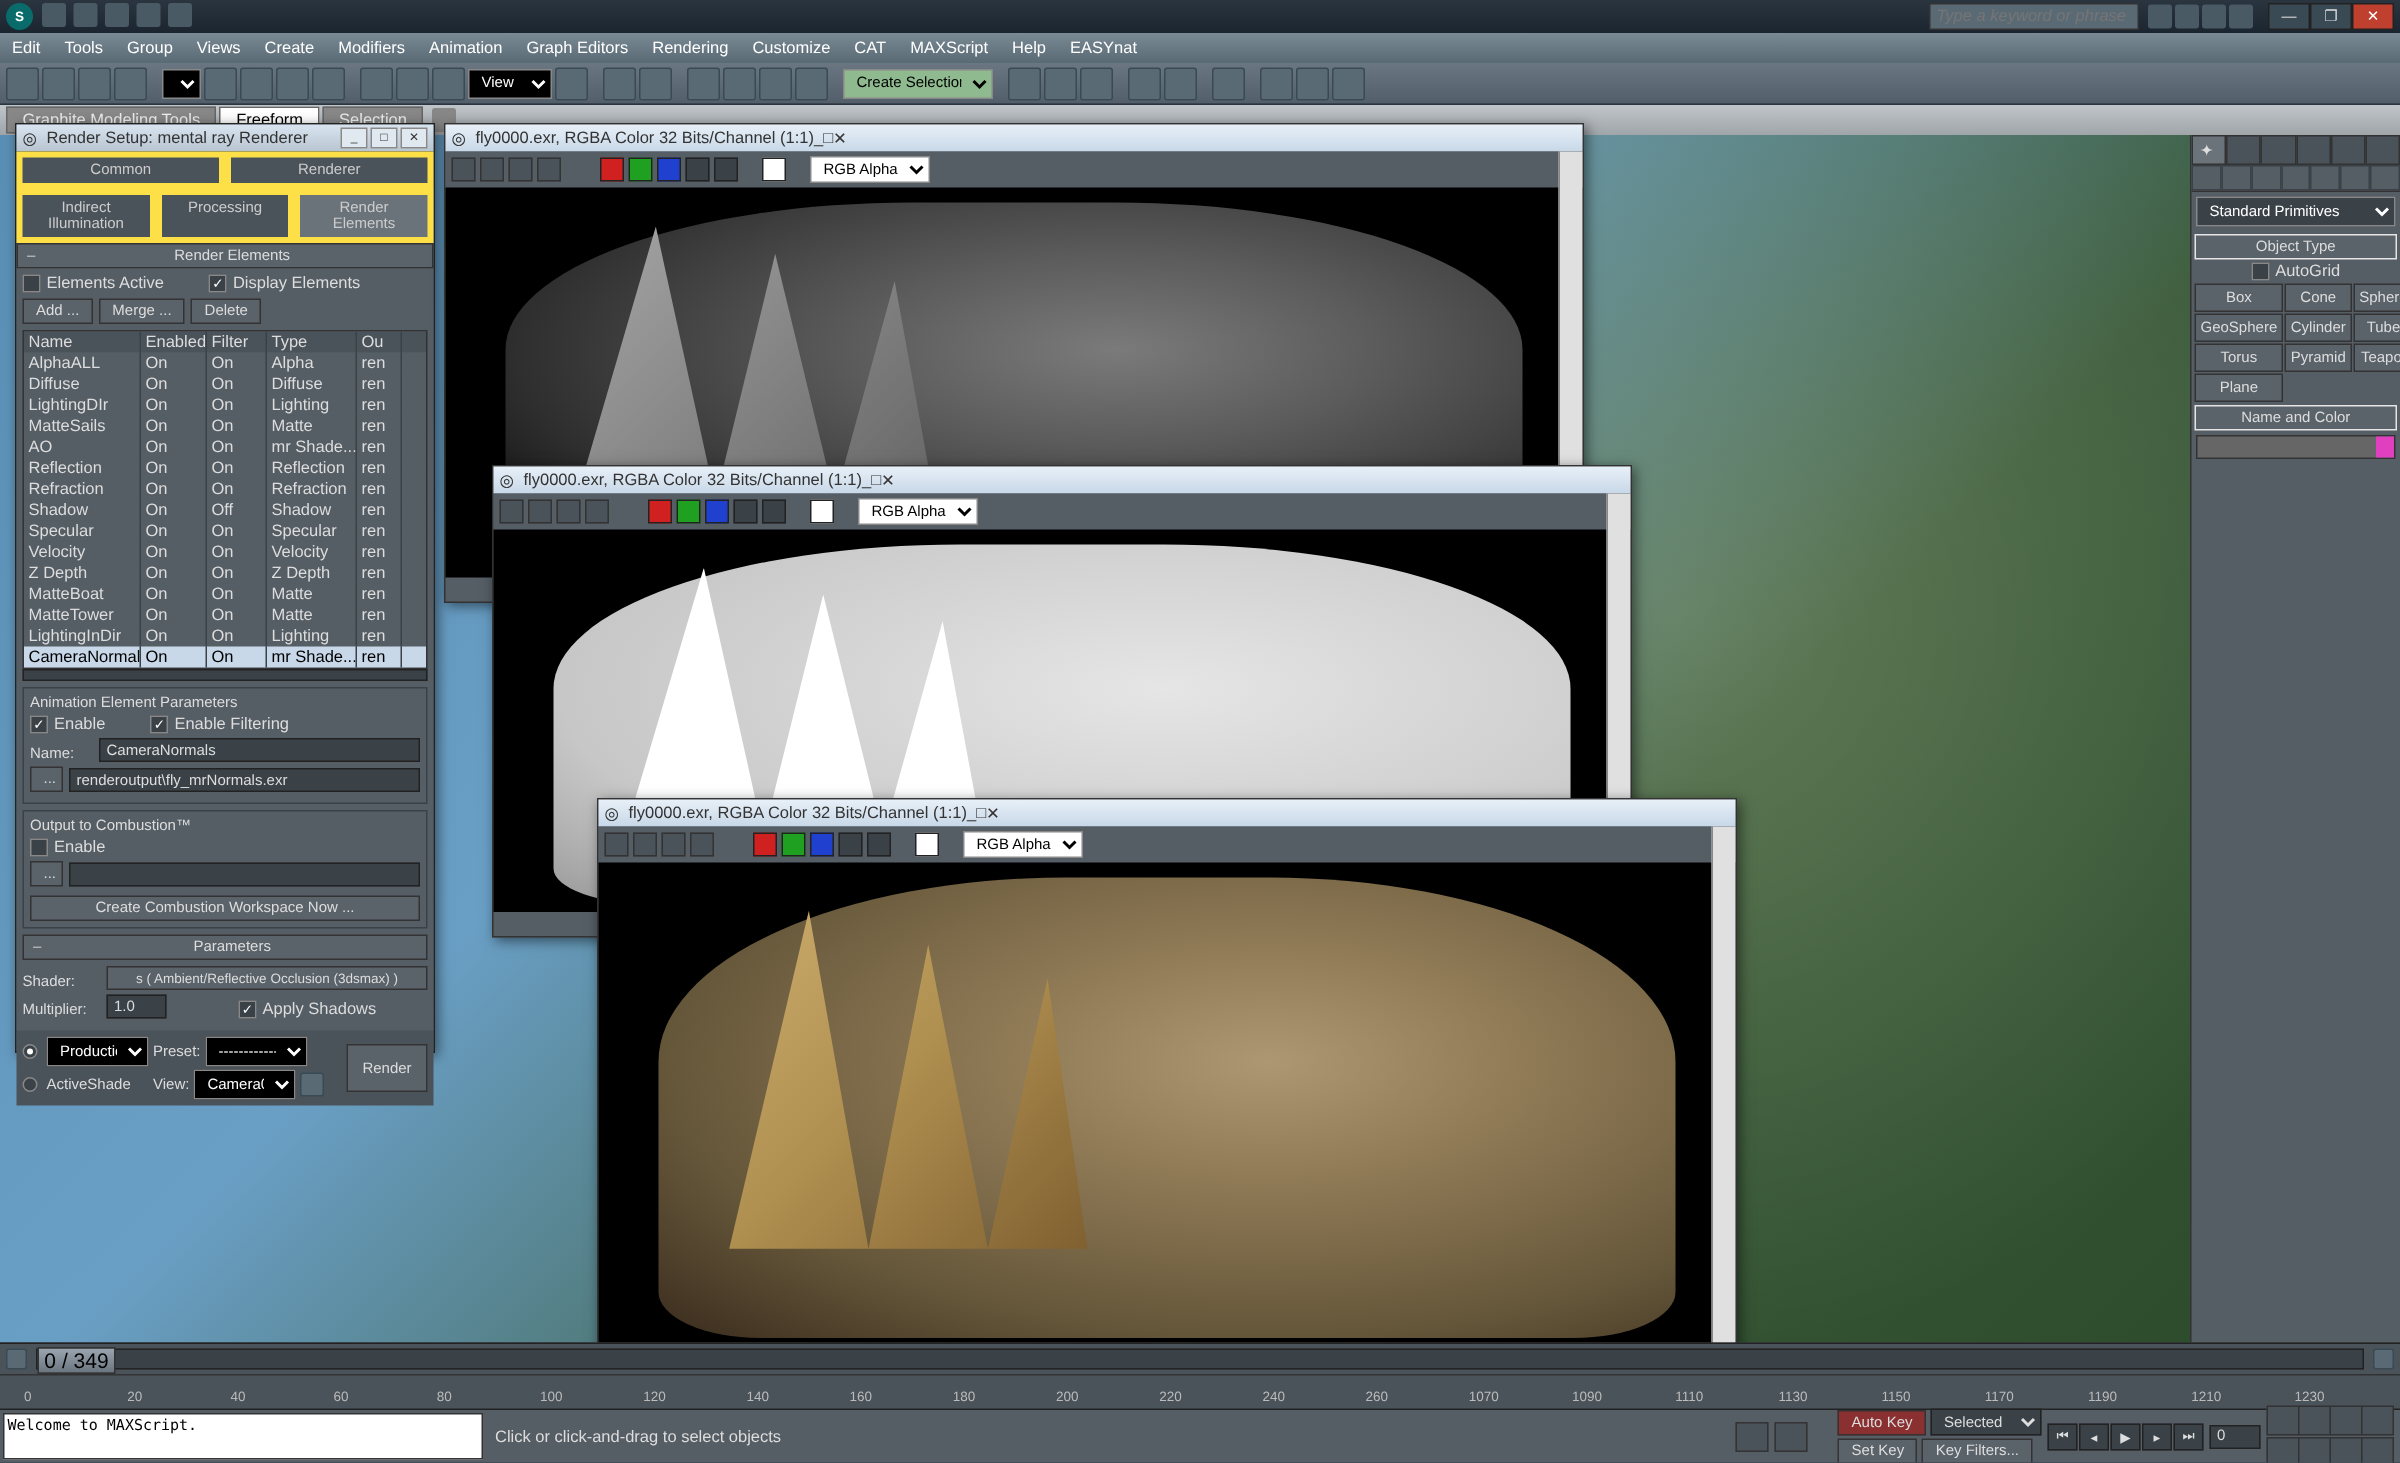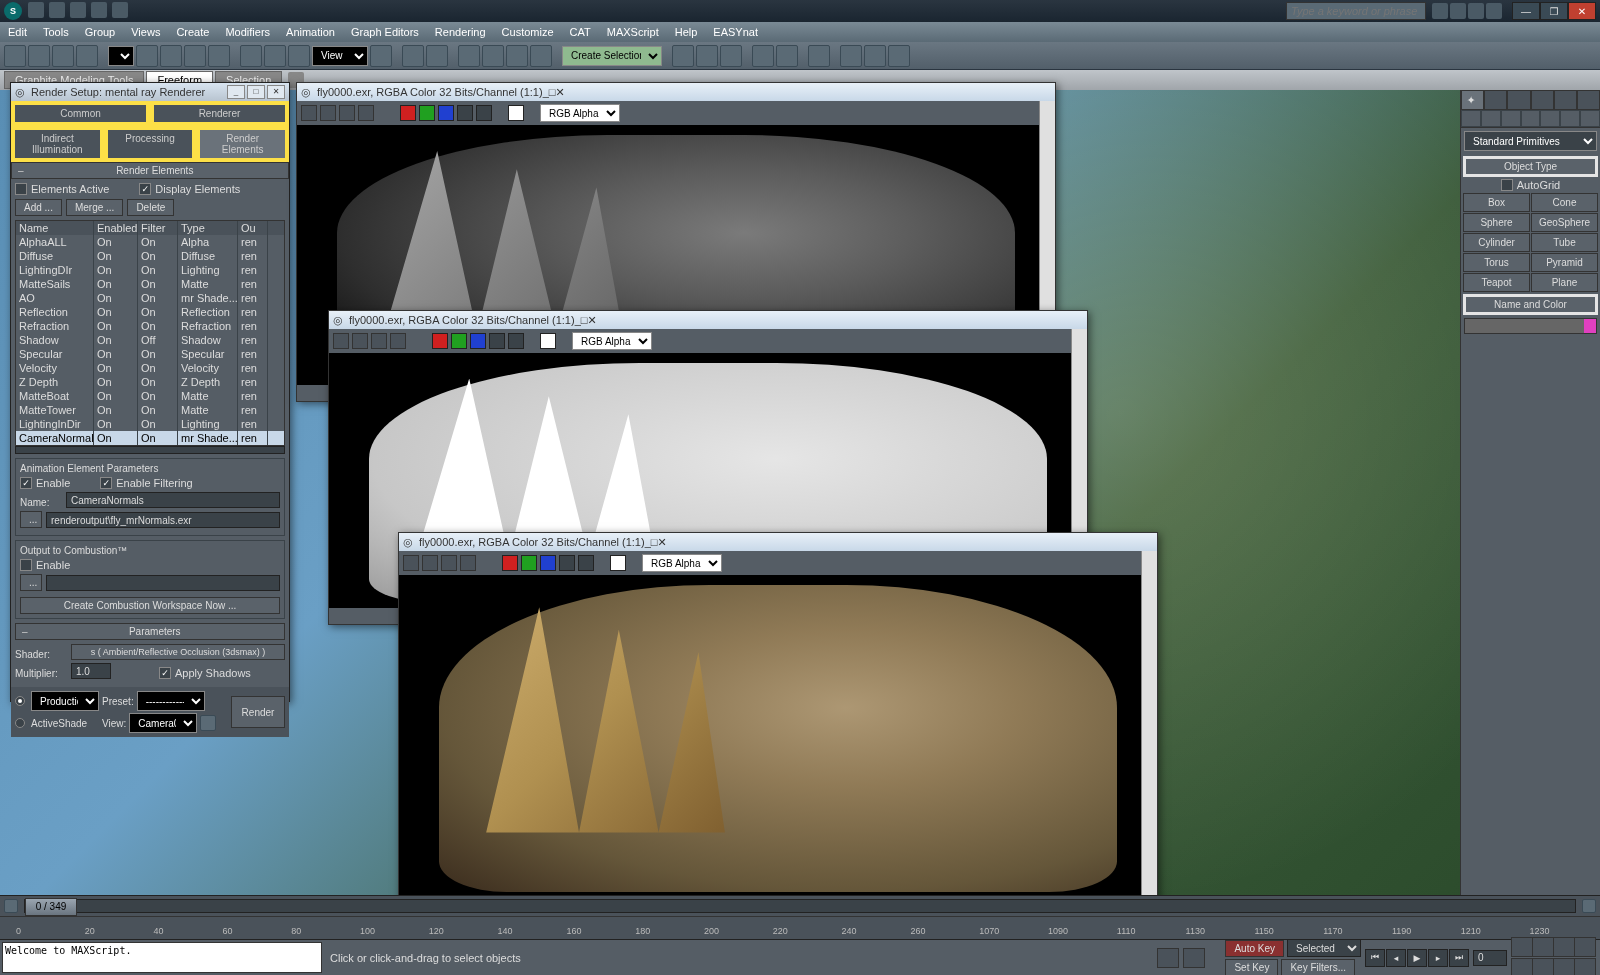--- a/index.html
+++ b/index.html
@@ -89,31 +89,31 @@
 .fb-scroll-v { position:absolute; right:0; top:18px; bottom:18px; width:16px; background:#e0e0e0; border-left:1px solid #888;}
 .fb-scroll-h { position:absolute; left:0; right:16px; bottom:0; height:16px; background:#e0e0e0; border-top:1px solid #888;}
 
 
 .cmdpanel { position:absolute; right:0; top:90px; width:140px; bottom:80px; background:#555d65; border-left:1px solid #333;}
 .cp-tabs { height:20px; display:flex; background:#4a525a;}
 .cp-tab { flex:1; border:1px solid #333; display:flex; align-items:center; justify-content:center;}
 .cp-tab.active{ background:#6a727a;}
 .cp-sub { height:18px; display:flex; background:#555d65; border-bottom:1px solid #333;}
 .cp-sub div{flex:1; border:1px solid #3a4248;}
-.cp-roll { text-align:center; background:#5a626a; color:#ddd; padding:2px; border:3px solid #e5e5e5; font-size:10px; margin:2px;}
-.primgrid { display:grid; grid-template-columns:1fr 1fr; gap:1px; margin:2px;}
+.cp-roll { text-align:center; background:#5a626a; color:#ddd; padding:2px; border:1px solid #e5e5e5; font-size:10px; margin:2px;}
+.primgrid { display:grid; grid-template-columns:1fr 1fr 1fr; gap:1px; margin:2px;}
 .primgrid .pb { background:#5a626a; border:1px solid #333; color:#ddd; padding:3px; font-size:10px; text-align:center;}
 .swatch { height:16px; background:#666; border:1px solid #333; margin:3px; position:relative;}
 .swatch::after{content:'';position:absolute;right:0;top:0;bottom:0;width:12px;background:#e040c0;}
 
 
 .timeline { position:absolute; left:0; right:0; bottom:36px; height:44px; background:#4a525a; border-top:1px solid #222;}
 .tl-top{height:20px;display:flex;align-items:center;padding:0 4px;color:#ddd;font-size:10px;gap:6px;}
 .tl-slider{flex:1;height:14px;background:#3a4248;position:relative;border:1px solid #222;}
-.tl-thumb{position:absolute;left:0;top:-2px;width:52px;height:18px;background:linear-gradient(#9aa5b0,#6a7580);border:1px solid #333;color:#000;font-size:10px;text-align:center;line-height:16px;}
+.tl-thumb{position:absolute;left:0;top:-2px;width:52px;height:18px;background:linear-gradient(#9aa5b0,#6a7580);border:1px solid #333;color:#000;font-size:14px;text-align:center;line-height:16px;}
 .tl-ruler{height:22px;background:#4a525a;position:relative;border-top:1px solid #333;}
 .tl-tick{position:absolute;bottom:2px;font-size:9px;color:#bbb;}
 
 
 .statusbar { position:absolute; left:0; right:0; bottom:0; height:36px; background:#555d65; border-top:1px solid #222; display:flex;}
 .sb-left{width:320px;background:#fff;border:1px solid #333;margin:2px;padding:2px;color:#000;font-family:monospace;font-size:10px;}
 .sb-mid{flex:1;display:flex;flex-direction:column;justify-content:center;padding:2px 6px;font-size:10px;color:#ddd;}
 .sb-right{display:flex;align-items:center;gap:4px;padding:0 6px;}
 .sb-right .sbtn{width:22px;height:20px;background:#4a525a;border:1px solid #333;}
 .sb-right .sel{height:18px;background:#3a4248;border:1px solid #222;color:#ddd;padding:0 4px;font-size:10px;width:74px;}

